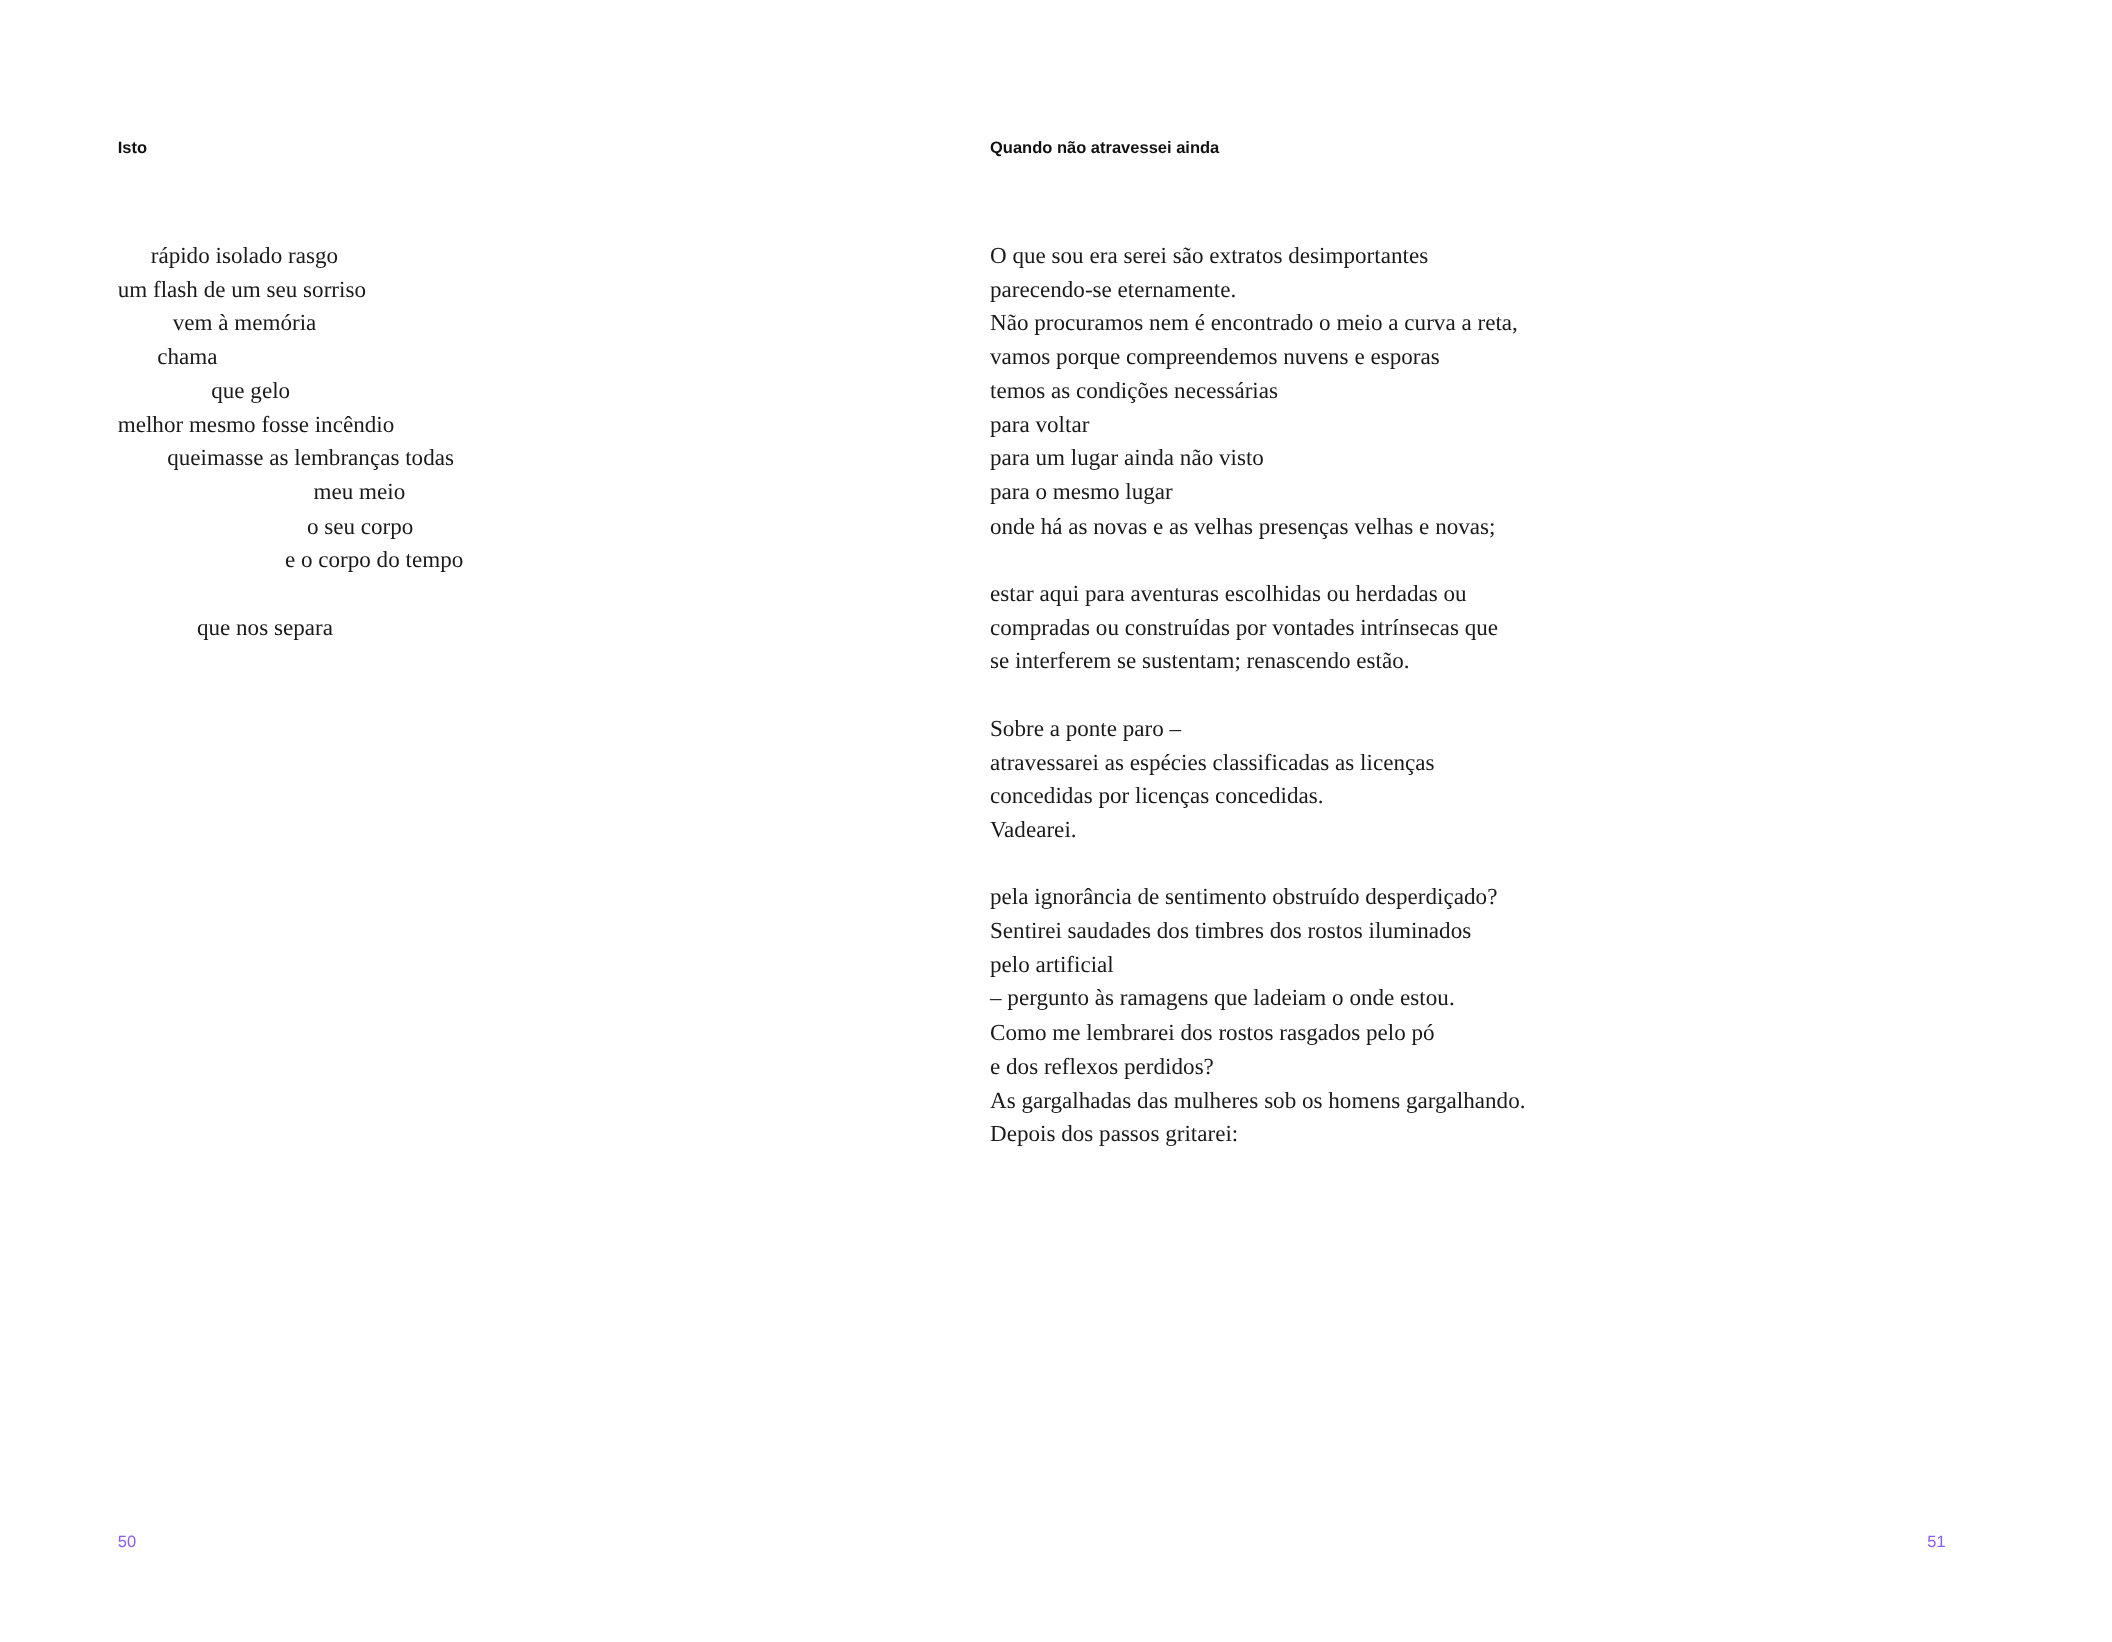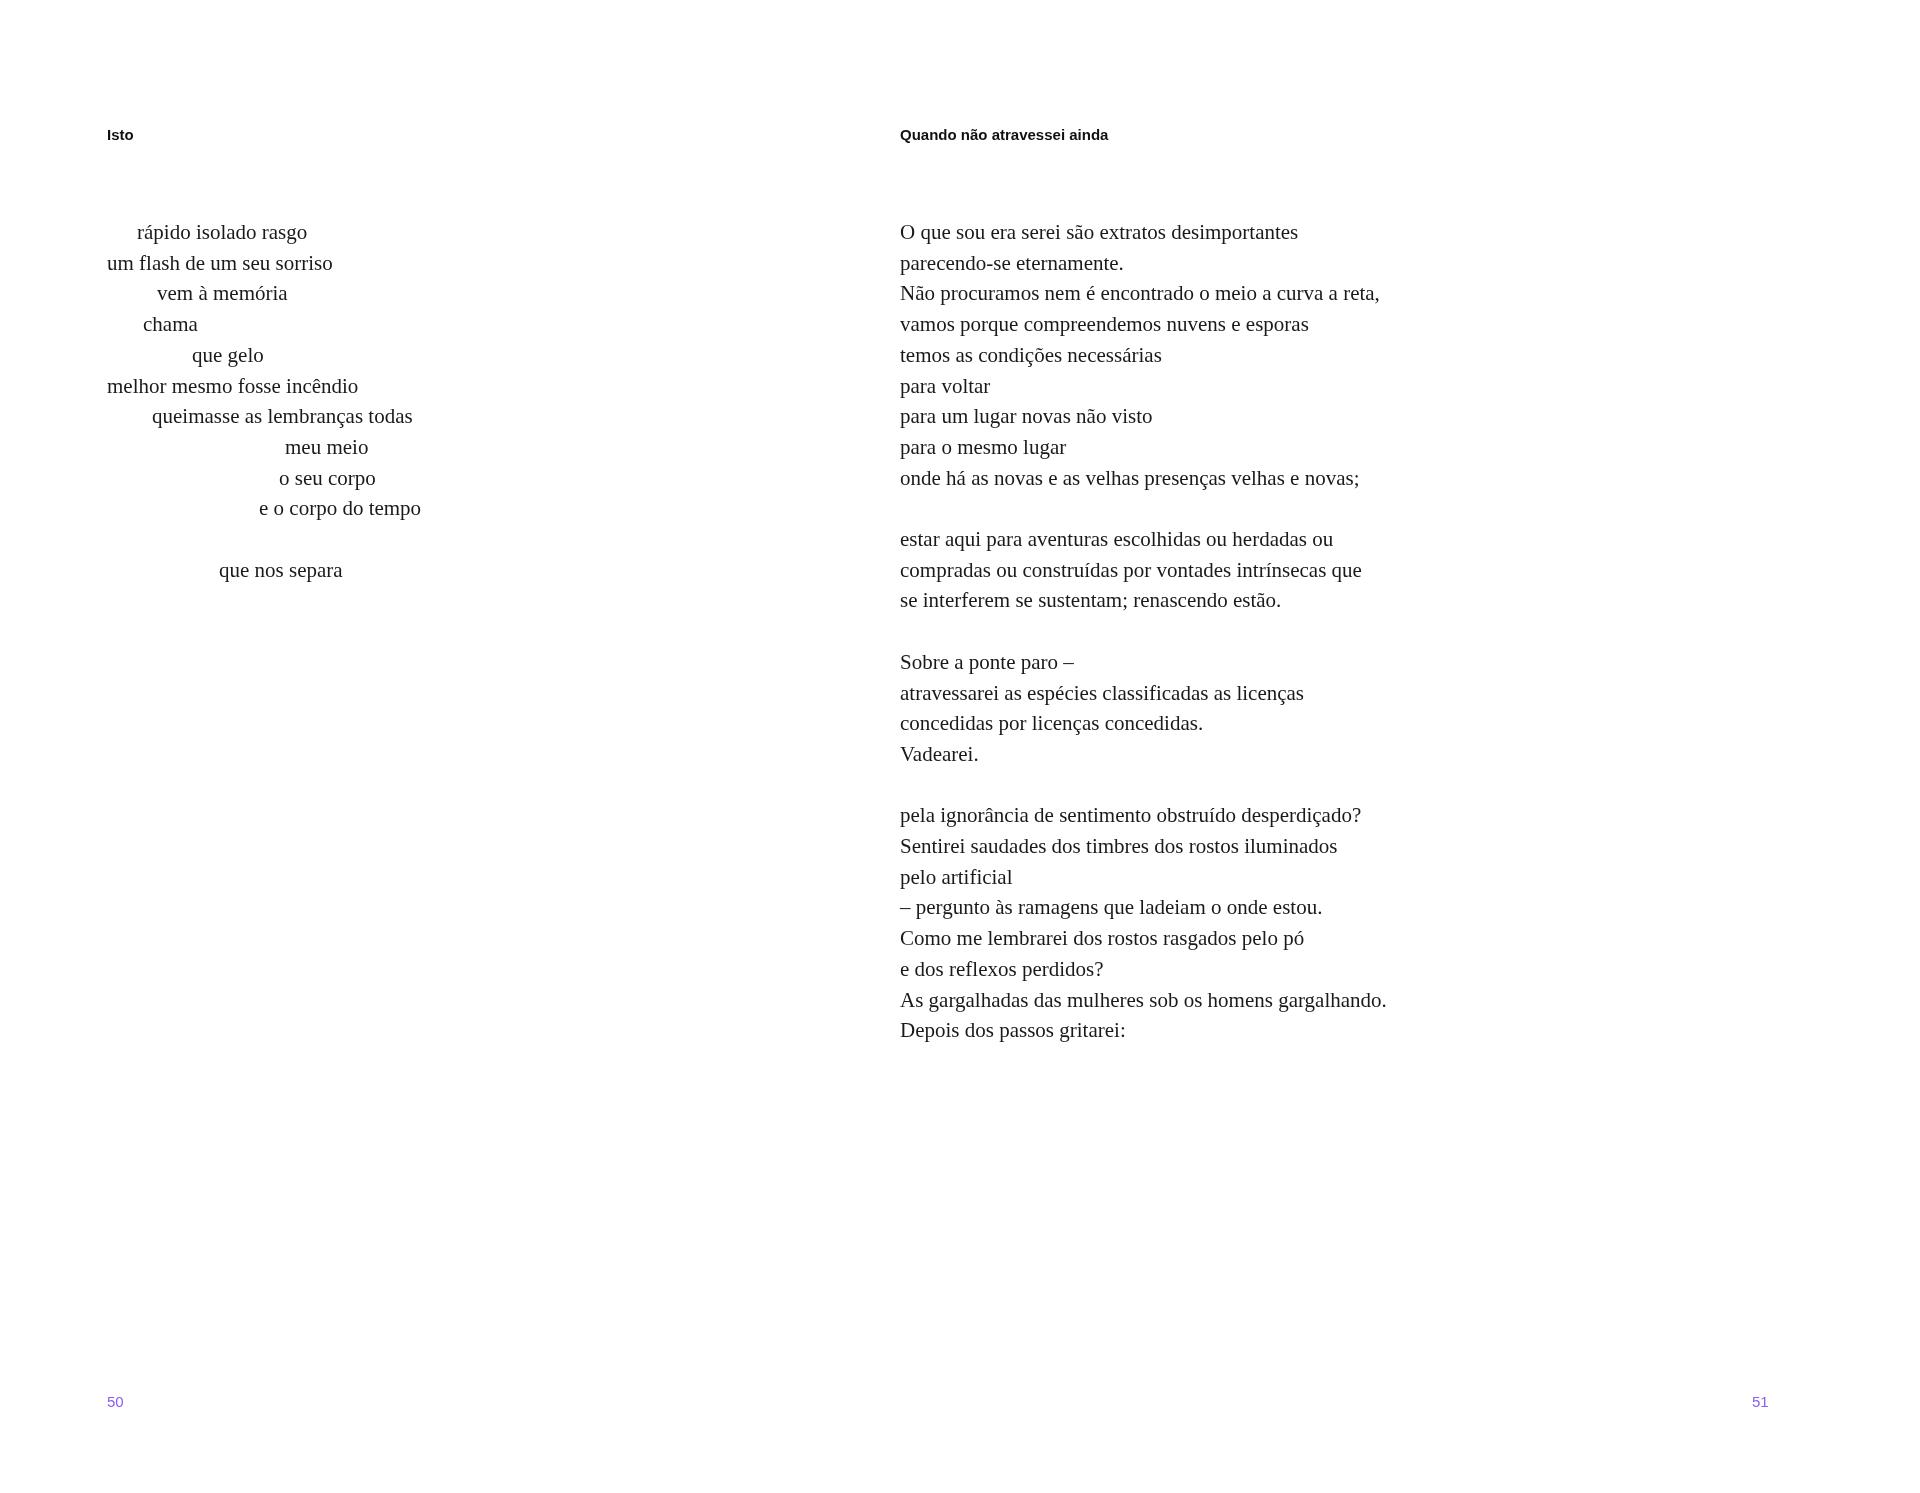--- a/index.html
+++ b/index.html
@@ -64,37 +64,37 @@
           <div class="poem-line" style="margin-left: 50px;">vem à memória</div>
           <div class="poem-line" style="margin-left: 36px;">chama</div>
           <div class="poem-line" style="margin-left: 85px;">que gelo</div>
           <div class="poem-line">melhor mesmo fosse incêndio</div>
           <div class="poem-line" style="margin-left: 45px;">queimasse as lembranças todas</div>
           <div class="poem-line" style="margin-left: 178px;">meu meio</div>
           <div class="poem-line" style="margin-left: 172px;">o seu corpo</div>
           <div class="poem-line" style="margin-left: 152px;">e o corpo do tempo</div>
         </div>
         <div class="stanza">
-          <div class="poem-line" style="margin-left: 112px;">que nos separa</div>
+          <div class="poem-line" style="margin-left: 72px;">que nos separa</div>
         </div>
       </div>
     <div class="page-number" id="left-number">50</div>
   </section>
 
   <section>
     <h1 class="poem-title" id="right-title">Quando não atravessei ainda</h1>
     <div class="poem" id="right-poem">
         <div class="stanza">
           <div class="poem-line">O que sou era serei são extratos desimportantes</div>
           <div class="poem-line">parecendo-se eternamente.</div>
           <div class="poem-line">Não procuramos nem é encontrado o meio a curva a reta,</div>
           <div class="poem-line">vamos porque compreendemos nuvens e esporas</div>
           <div class="poem-line">temos as condições necessárias</div>
           <div class="poem-line">para voltar</div>
-          <div class="poem-line">para um lugar novas não visto</div>
+          <div class="poem-line">para um lugar ainda não visto</div>
           <div class="poem-line">para o mesmo lugar</div>
           <div class="poem-line">onde há as novas e as velhas presenças velhas e novas;</div>
         </div>
         <div class="stanza">
           <div class="poem-line">estar aqui para aventuras escolhidas ou herdadas ou</div>
           <div class="poem-line">compradas ou construídas por vontades intrínsecas que</div>
           <div class="poem-line">se interferem se sustentam; renascendo estão.</div>
         </div>
         <div class="stanza">
           <div class="poem-line">Sobre a ponte paro –</div>

